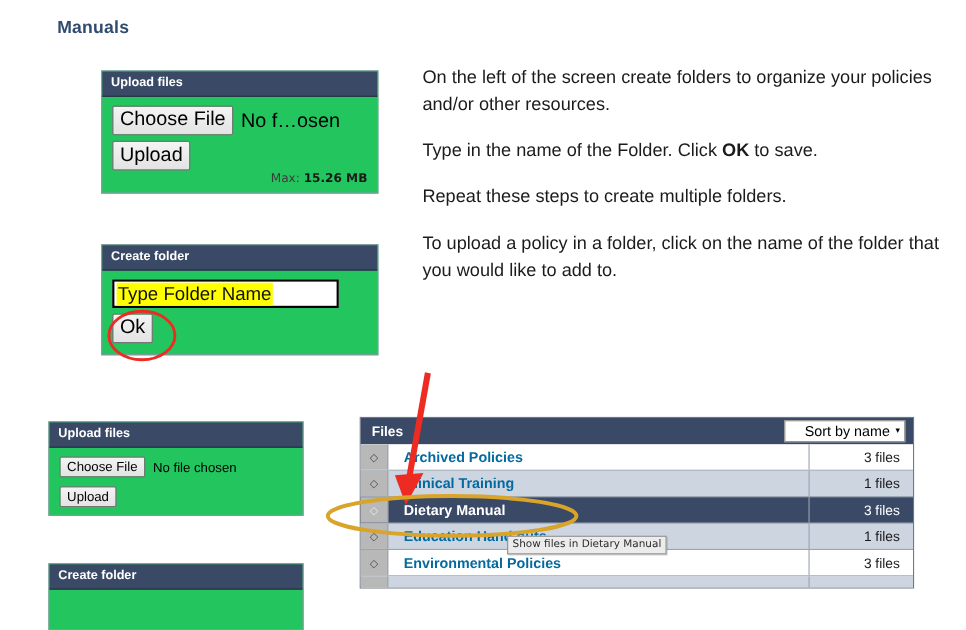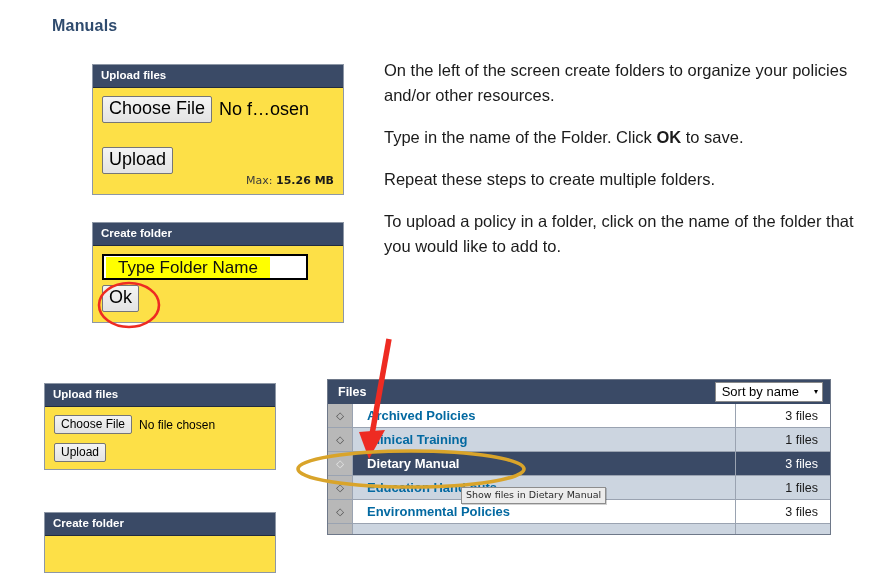--- a/index.html
+++ b/index.html
@@ -23,21 +23,21 @@
     font-size: 16px;
     font-weight: bold;
     color: #2f4b6e;
     letter-spacing: 0.2px;
   }
 
   
   .panel {
     position: absolute;
     border: 1px solid #8d97a6;
-    background: #fde047;
+    background: #22c55e;
     box-sizing: border-box;
   }
   .panel-header {
     background: #3a4a66;
     color: #ffffff;
     font-size: 11.5px;
     font-weight: bold;
     padding: 4px 8px 5px 8px;
     line-height: 13px;
     border-bottom: 1px solid #222c3f;
@@ -86,21 +86,21 @@
     position: relative;
     overflow: hidden;
   }
   .txtinput .val {
     position: absolute;
     left: 2px;
     top: 1px;
     font-size: 17px;
     color: #111;
     background: #ffff00;
-    padding: 0 12px;
+    padding: 0 1px;
     line-height: 21px;
     white-space: nowrap;
   }
 
   
   #upload-panel-top   { left: 92px;  top: 64px;  width: 252px; }
   #create-panel-top   { left: 92px;  top: 222px; width: 252px; }
   #upload-panel-bot   { left: 44px;  top: 383px; width: 232px; }
   #create-panel-bot   { left: 44px;  top: 512px; width: 232px; height: 61px; }
 
@@ -138,24 +138,24 @@
     padding: 0 7px 0 10px;
     box-sizing: border-box;
   }
   #files-header-title { font-size: 12.5px; font-weight: bold; }
   #sort-select {
     background: #ffffff;
     border: 1px solid #8a8a8a;
     color: #000;
     font-size: 13px;
     line-height: 16px;
-    padding: 1px 4px 1px 6px;
-    display: flex;
-    align-items: center;
-    gap: 15px;
+    padding: 1px 4px 1px 18px;
+    display: flex;
+    align-items: center;
+    gap: 5px;
   }
   .caret { font-size: 8px; line-height: 8px; }
 
   .frow {
     display: flex;
     align-items: stretch;
     height: 24px;
     border-bottom: 1px solid #9aa3b1;
     box-sizing: border-box;
   }
@@ -224,21 +224,21 @@
   }
 </style>
 </head>
 <body>
 
 <div id="page-title">Manuals</div>
 
 <div class="panel" id="upload-panel-top">
   <div class="panel-header">Upload files</div>
   <div class="panel-body">
-    <div style="margin-bottom:24px;">
+    <div style="margin-bottom:5px;">
       <span class="btn big">Choose File</span><span class="fname big">No f…osen</span>
     </div>
     <div>
       <span class="btn big">Upload</span>
     </div>
     <div class="maxline">
       <span>Max:</span>
       <b>15.26 MB</b>
     </div>
   </div>

